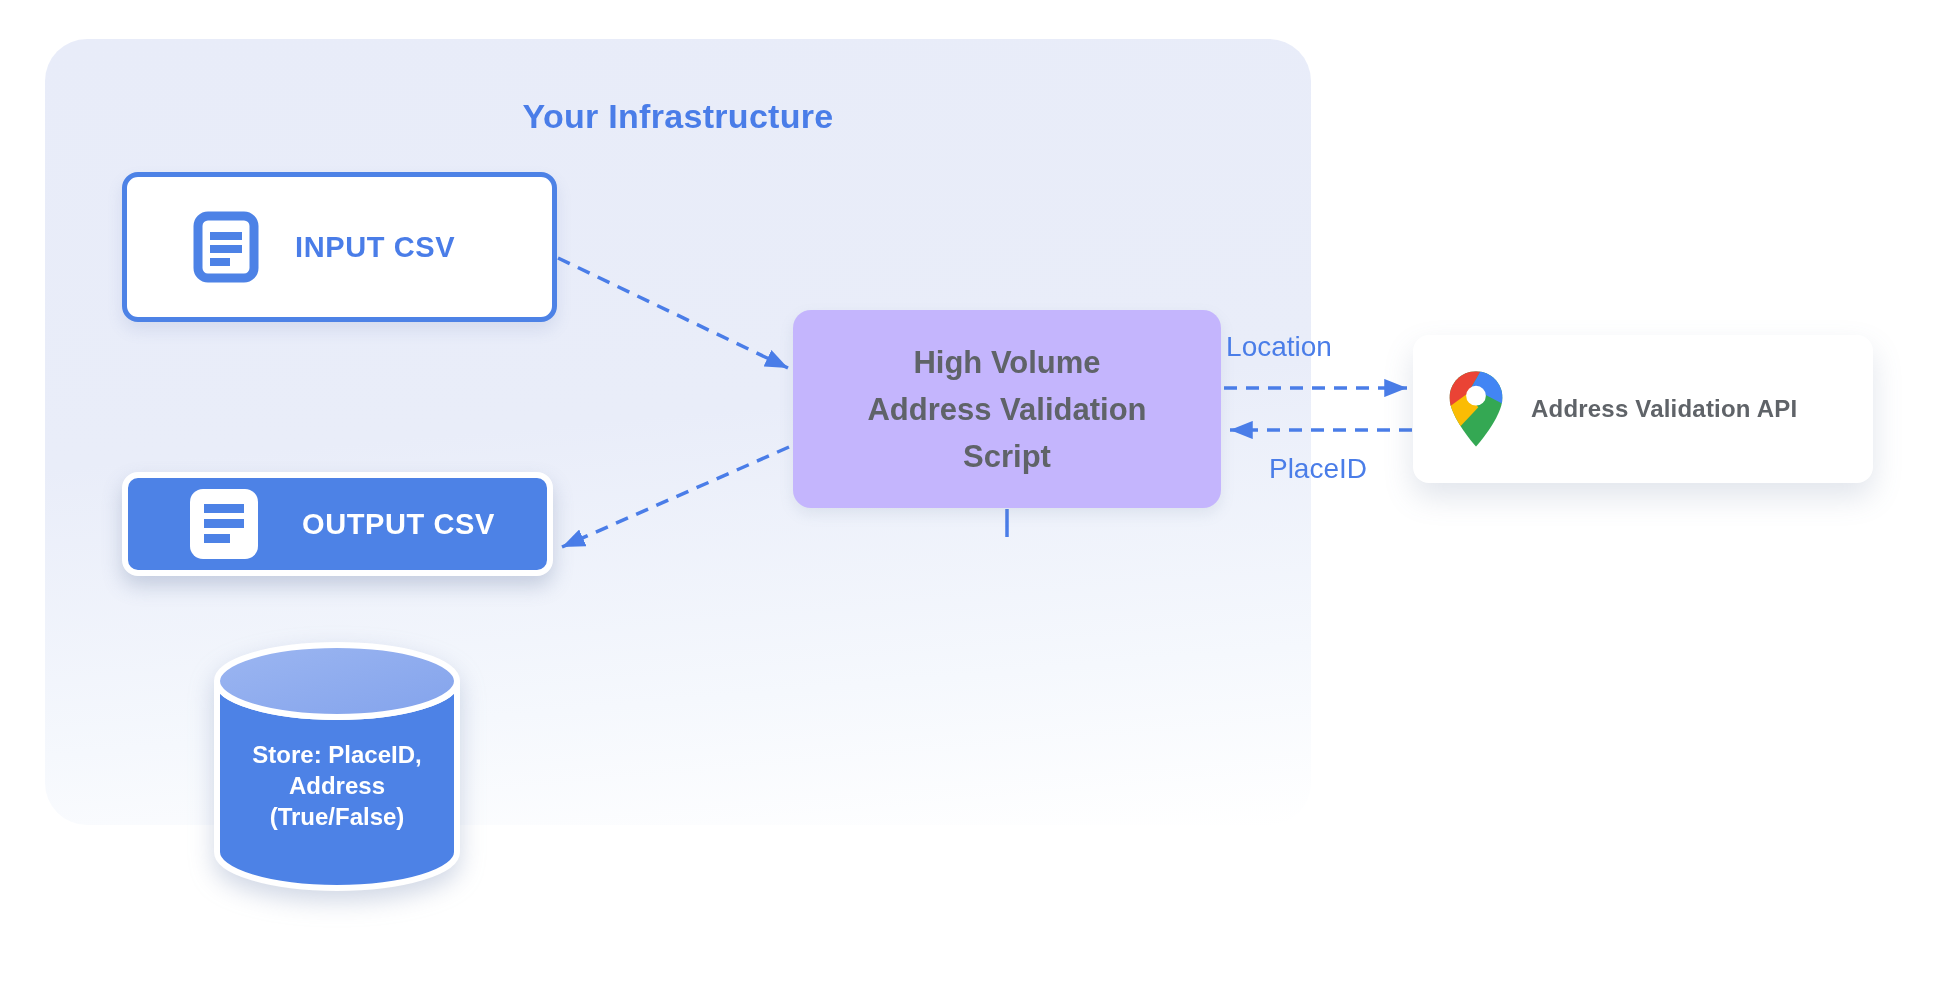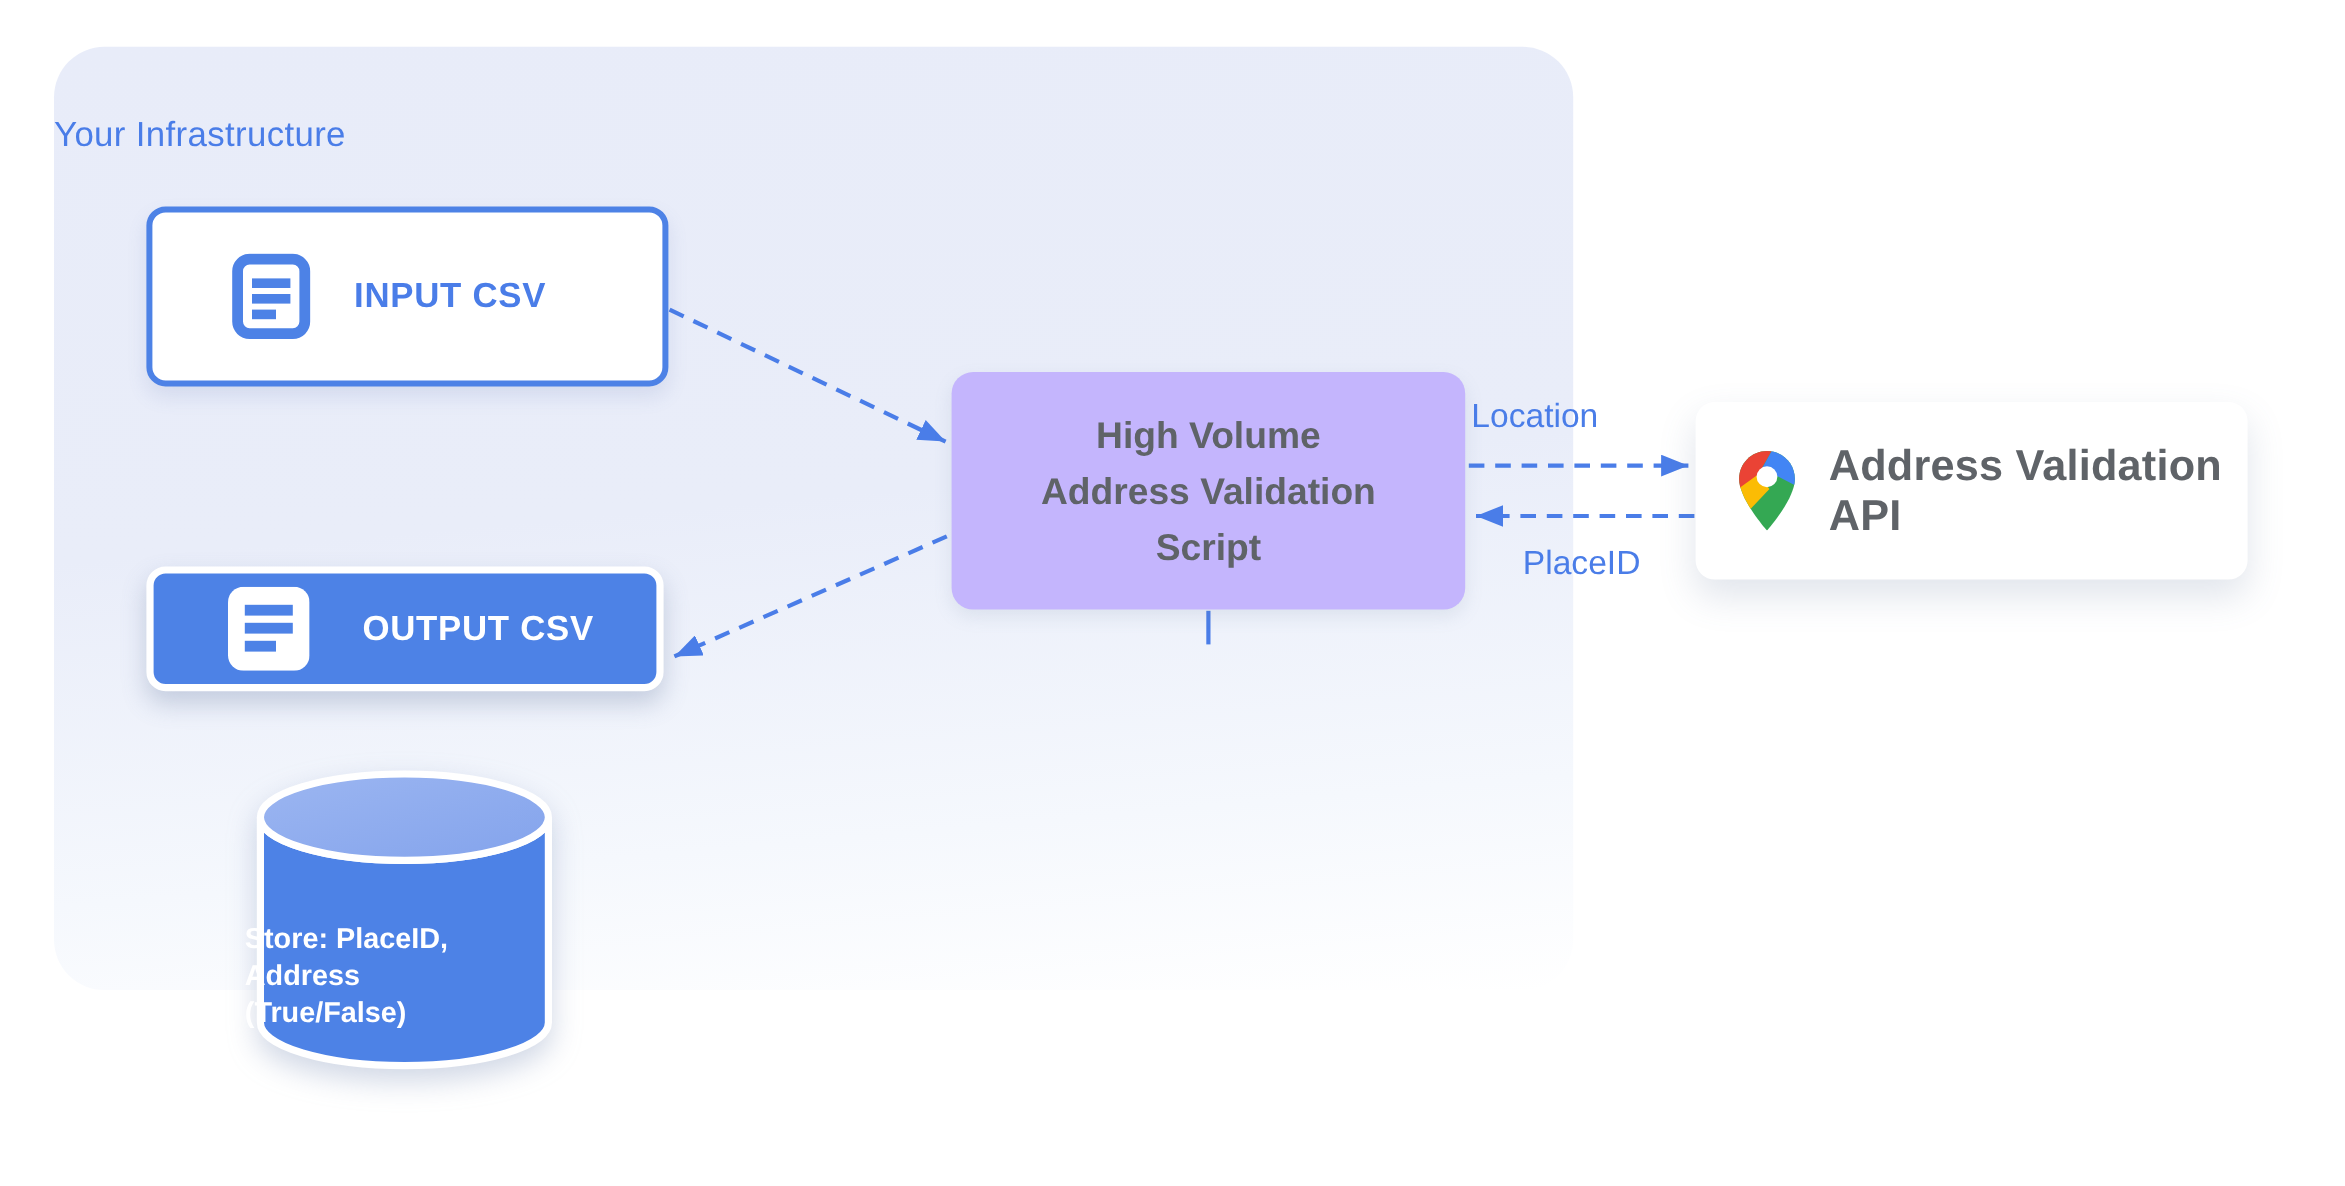--- a/index.html
+++ b/index.html
@@ -8,21 +8,21 @@
     font-family:"Liberation Sans",sans-serif;background:#ffffff;
   }
   
   .zone{
     position:absolute;left:45px;top:39px;width:1266px;height:786px;
     border-radius:42px;
     background:linear-gradient(175deg,#e8ecf9 0%,#e9edf9 48%,#f5f8fd 80%,#ffffff 100%);
   }
   .zone-title{
     position:absolute;left:0;top:58px;width:100%;
-    text-align:left;font-size:29px;font-weight:normal;color:#4a7de8;
+    text-align:center;font-size:34px;font-weight:bold;color:#4a7de8;
     letter-spacing:.3px;
   }
   
   .node{position:absolute;display:flex;align-items:center;box-sizing:border-box;}
   .node-label{font-weight:bold;letter-spacing:.6px;}
 
   .input-csv{
     left:122px;top:172px;width:435px;height:150px;
     background:#ffffff;border:5px solid #4d82e6;border-radius:16px;
     box-shadow:0 8px 16px rgba(90,115,180,.14);
@@ -53,27 +53,27 @@
     padding-left:42px;gap:30px;
   }
   .library-box .lib-text{font-size:28px;font-weight:bold;color:#5f6368;line-height:34px;}
 
   .api-box{
     left:1413px;top:335px;width:460px;height:148px;
     background:#ffffff;border-radius:16px;
     box-shadow:0 14px 30px rgba(90,110,150,.18);
     padding-left:34px;gap:26px;
   }
-  .api-box .node-label{color:#5f6368;font-size:36px;letter-spacing:.2px;}
+  .api-box .node-label{color:#5f6368;font-size:24px;letter-spacing:.2px;}
 
   
   .cyl-svg{position:absolute;left:205px;top:633px;filter:drop-shadow(0 10px 12px rgba(120,140,180,.35));}
   .cyl-text{
-    position:absolute;left:204px;top:739px;width:240px;
-    color:#ffffff;font-weight:bold;font-size:24px;line-height:31px;margin-top:28px;
+    position:absolute;left:217px;top:739px;width:240px;
+    text-align:center;color:#ffffff;font-weight:bold;font-size:24px;line-height:31px;
   }
 
   
   .edge-label{
     position:absolute;width:170px;text-align:center;
     color:#4a7de8;font-size:28px;font-weight:normal;
   }
   .label-location{left:1194px;top:331px;}
   .label-placeid{left:1233px;top:453px;}
 

